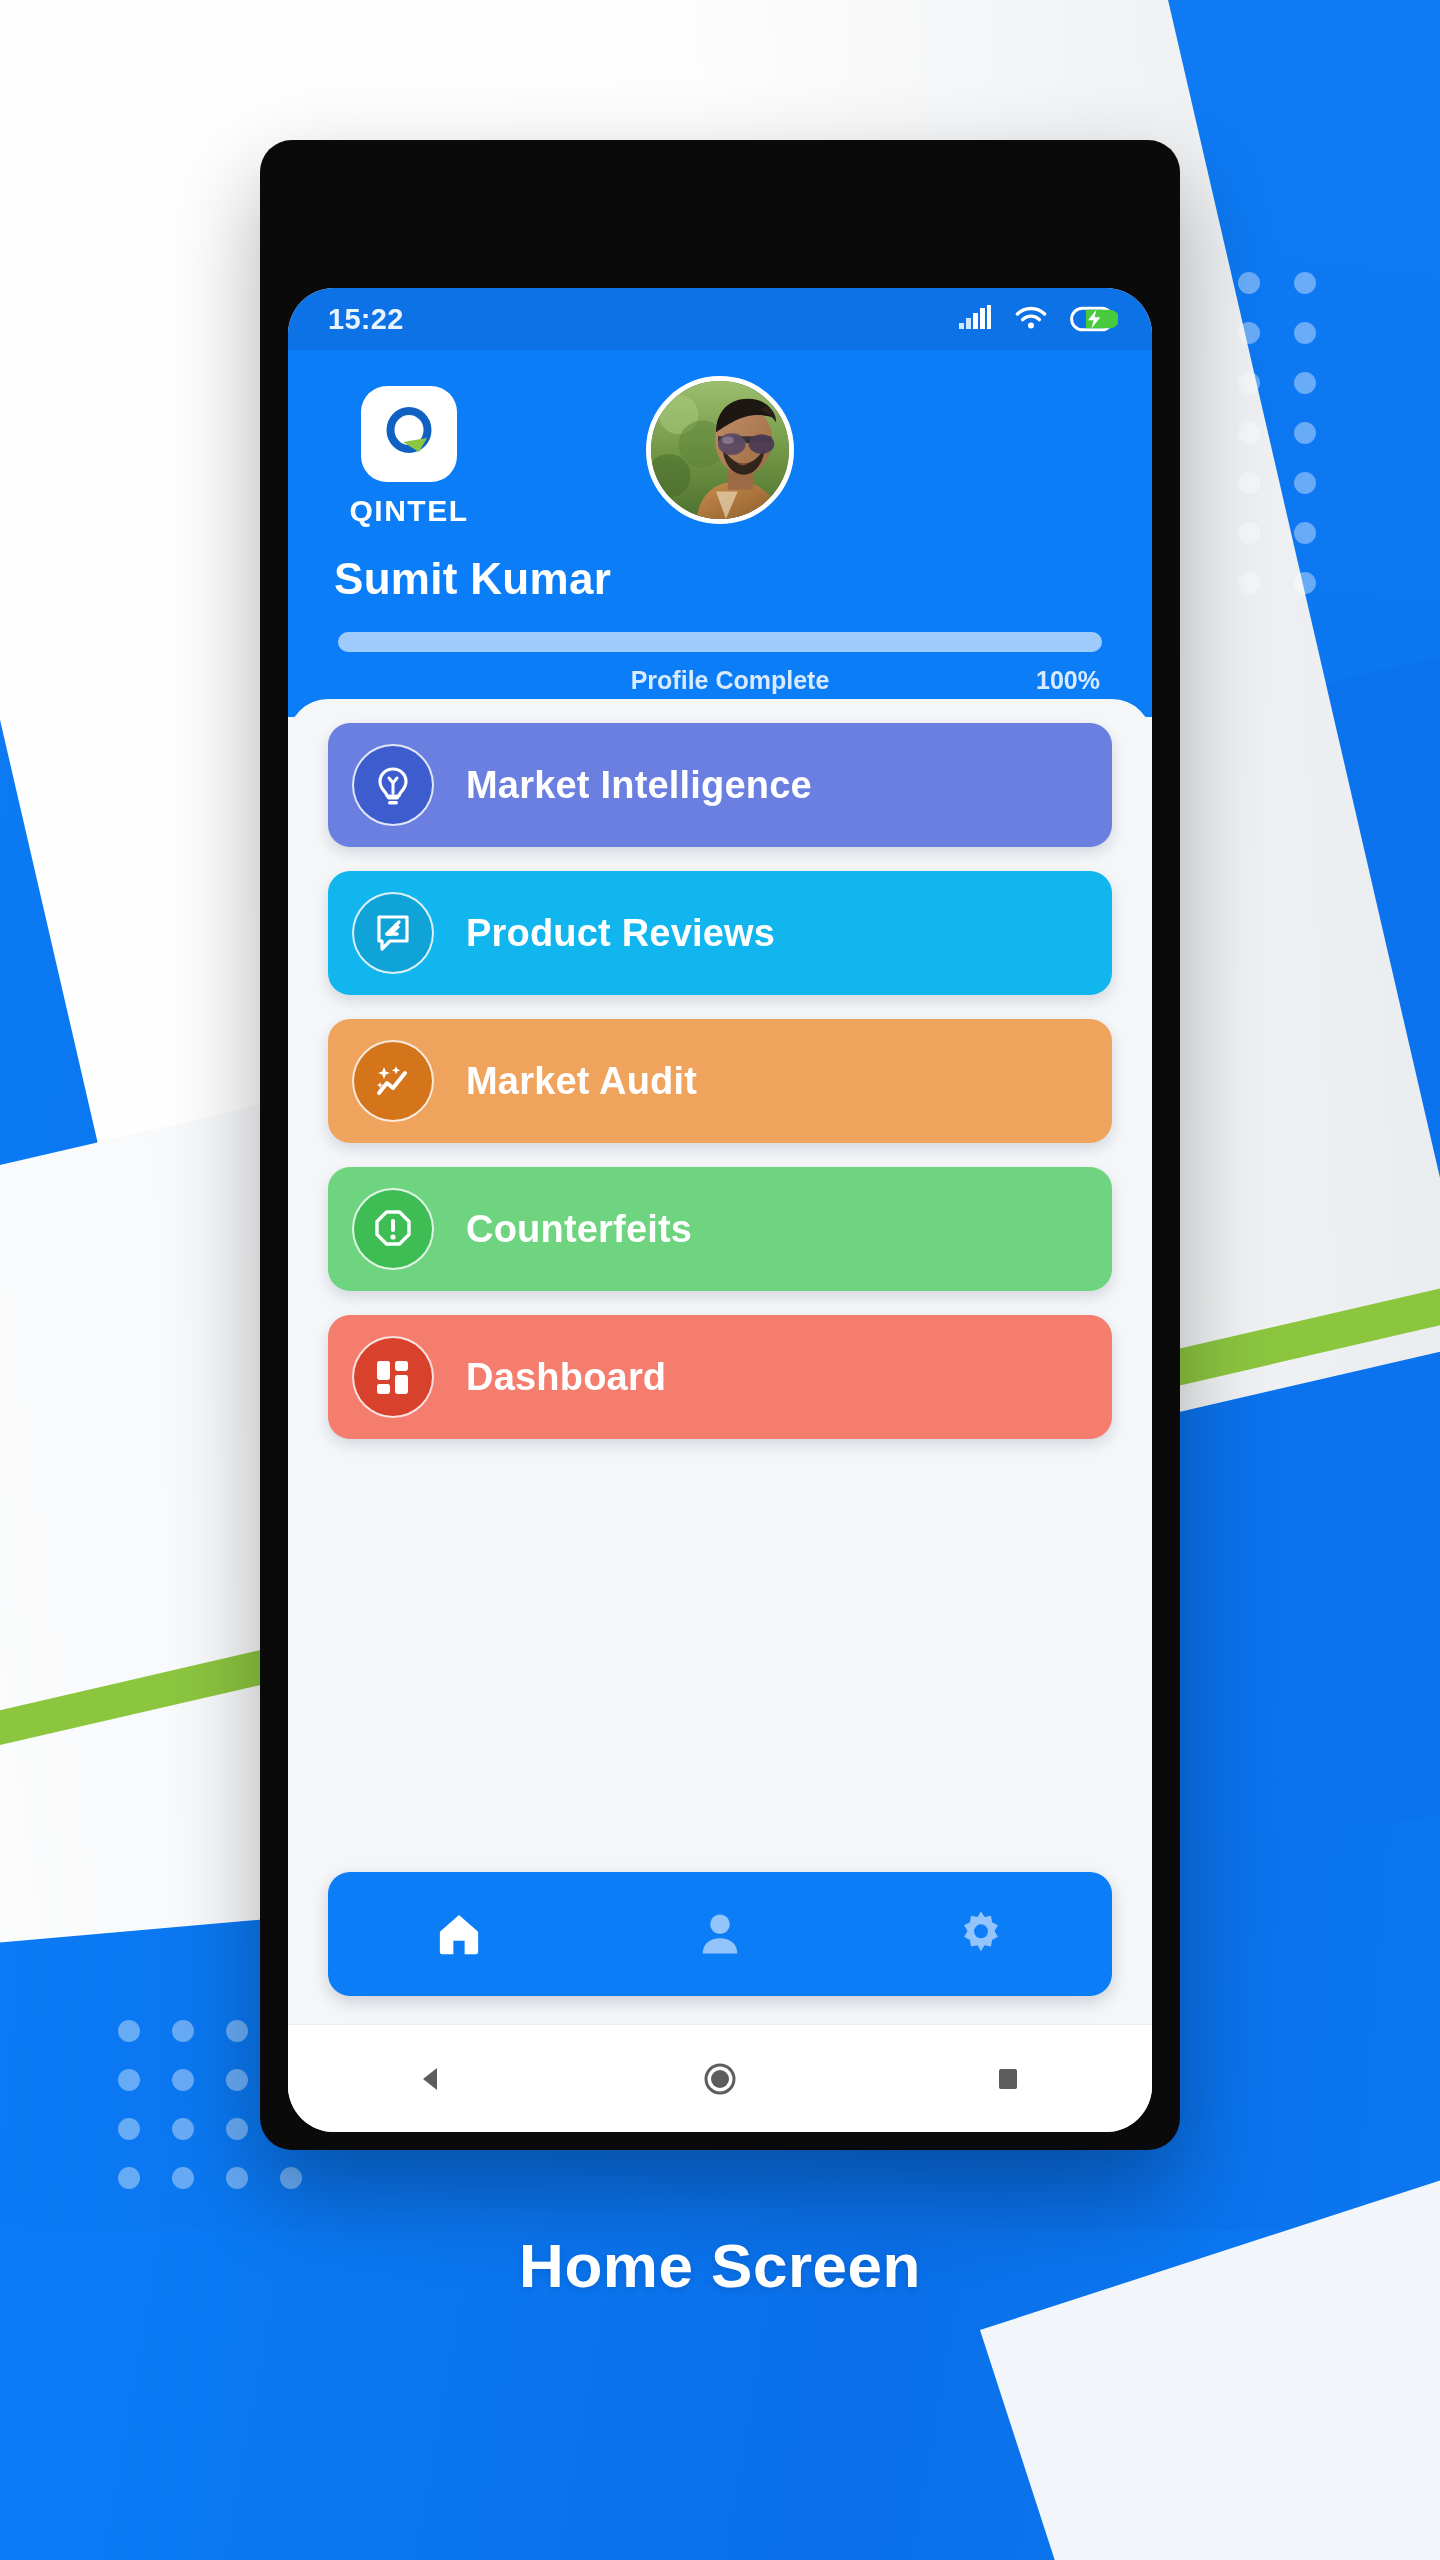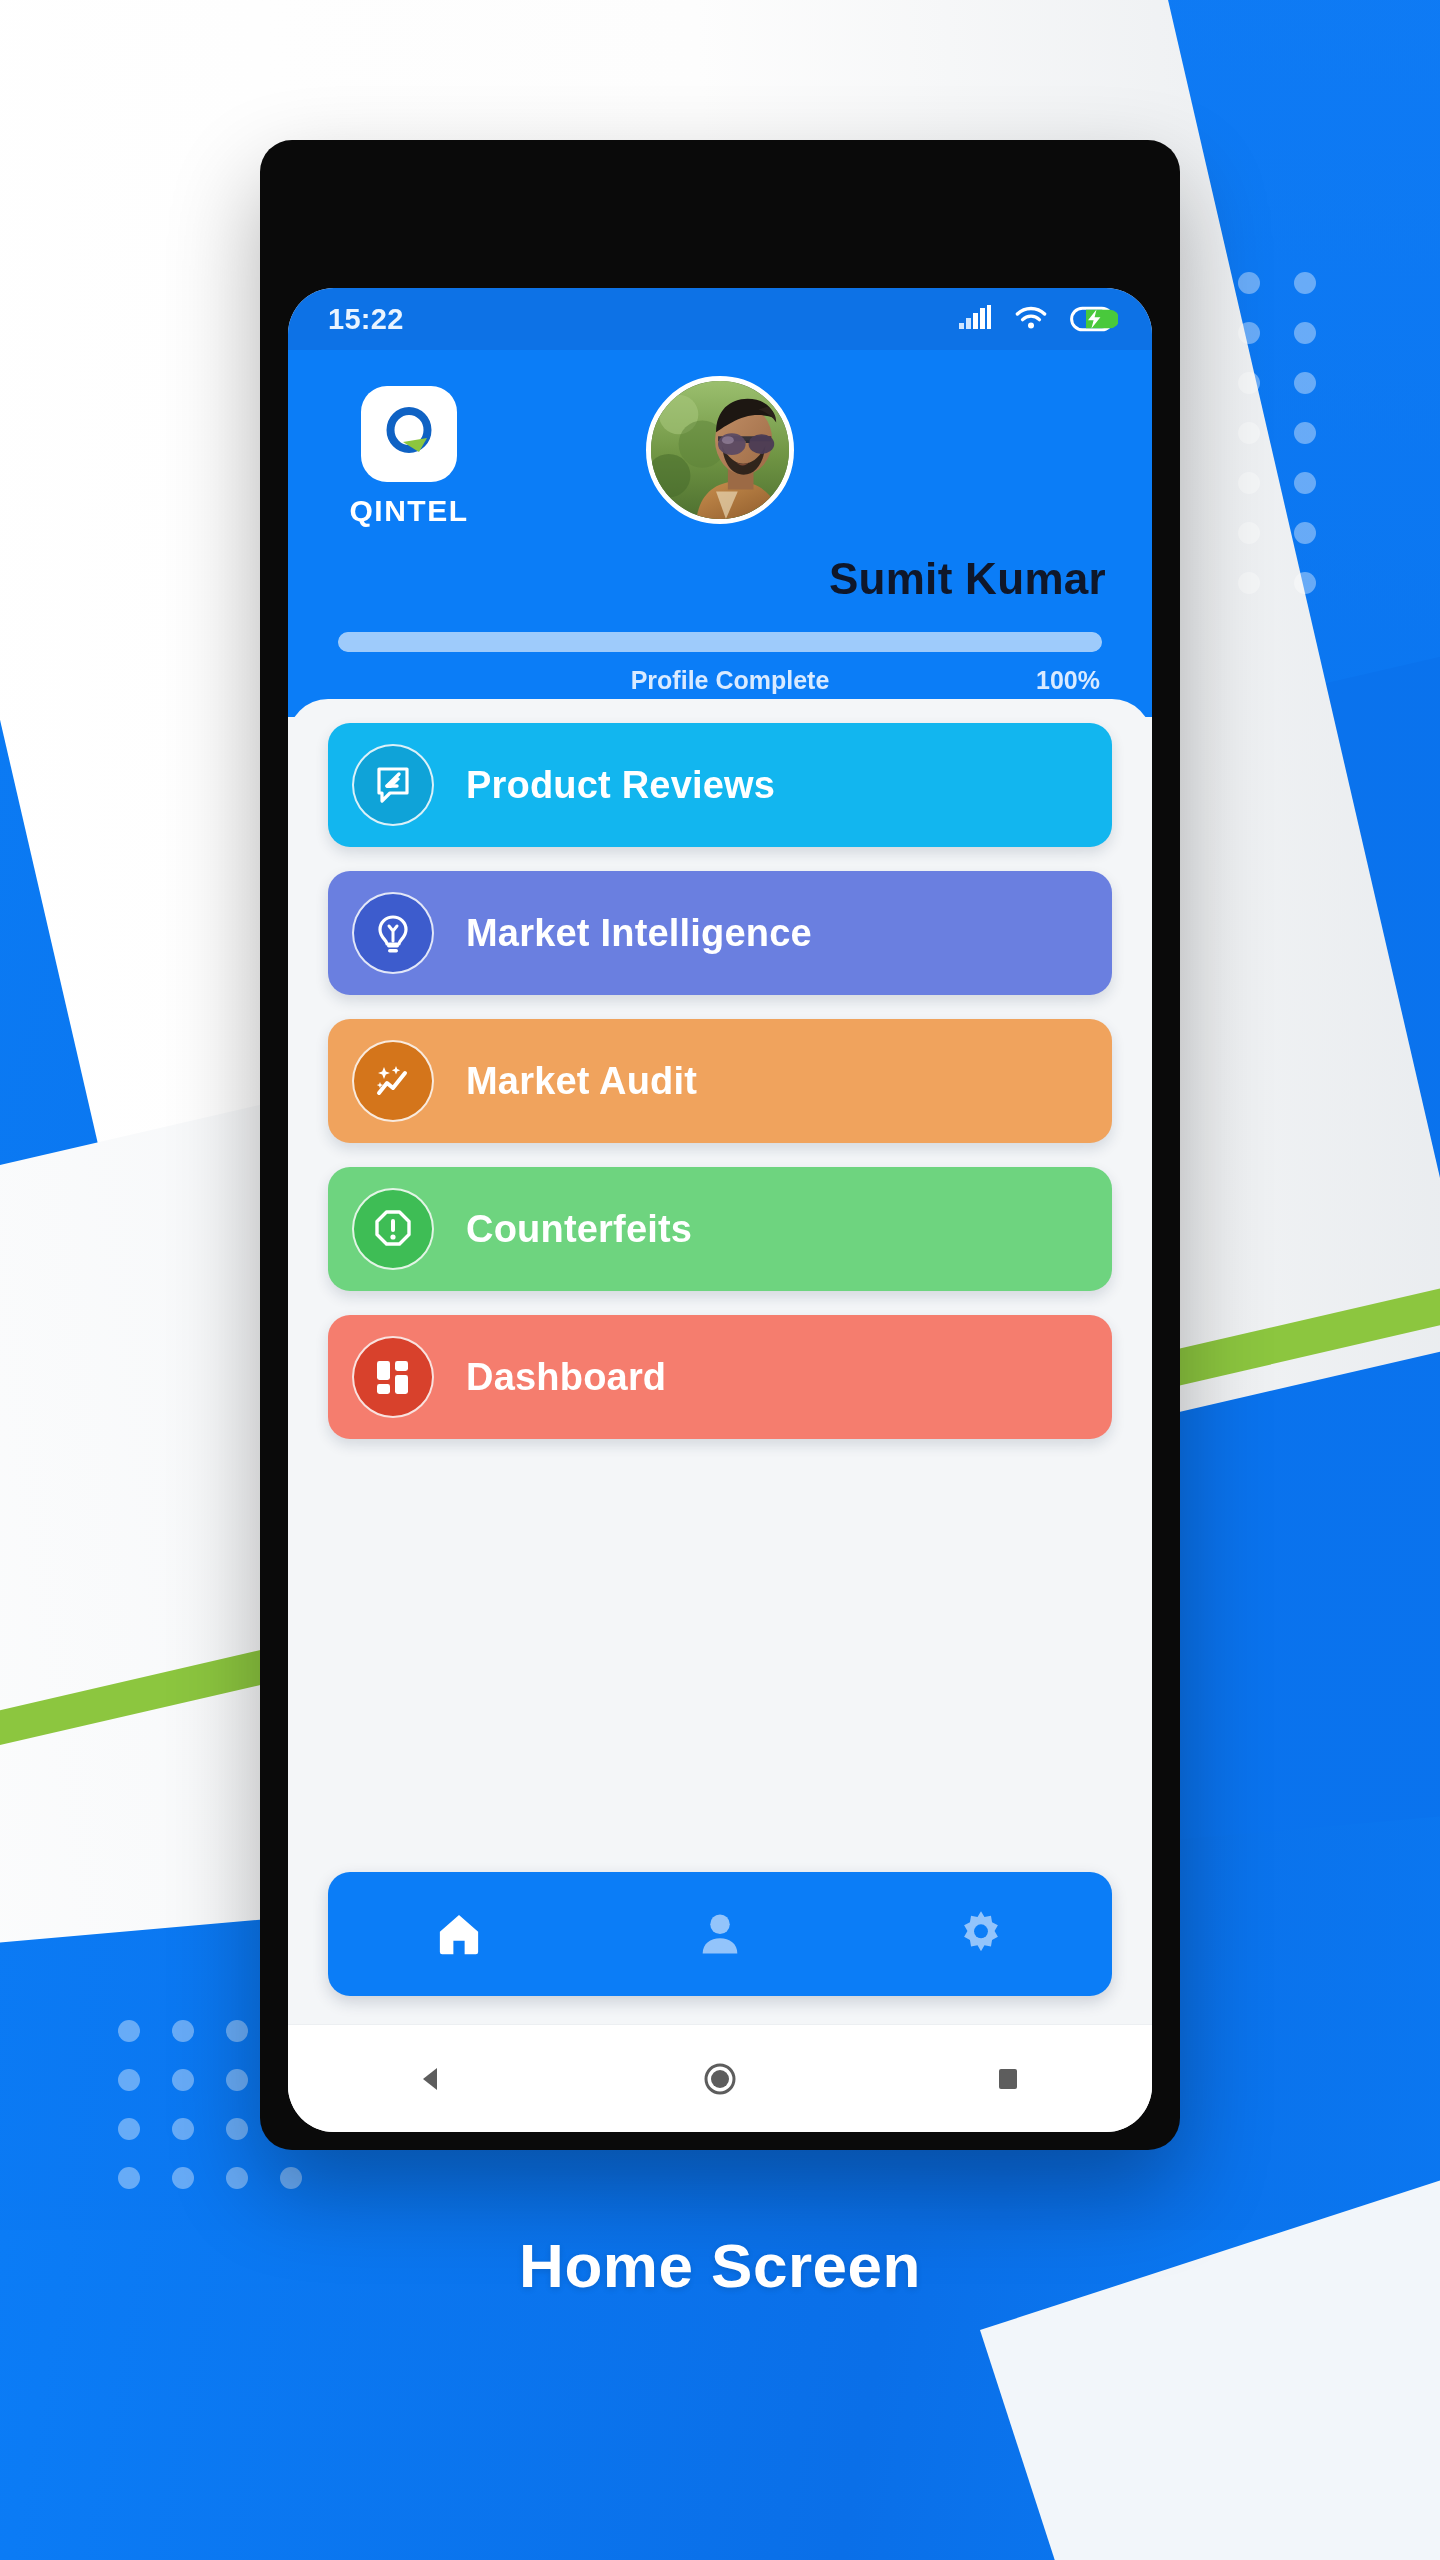--- a/index.html
+++ b/index.html
@@ -249,22 +249,22 @@
     width: 148px;
     height: 148px;
     border-radius: 50%;
     border: 5px solid #ffffff;
     overflow: hidden;
     background: #5b7b43;
   }
   #avatar-art { position: absolute; inset: 0; }
 
   #profile-name {
-    text-align: right;
-    color: #0f172a;
+    text-align: left;
+    color: #ffffff;
     font-size: 44px;
     font-weight: bold;
     margin-top: 8px;
     letter-spacing: .3px;
   }
 
   #progress-track {
     margin: 28px 4px 0 4px;
     height: 20px;
     border-radius: 12px;
@@ -523,44 +523,44 @@
         </div>
 
         <div id="progress-labels">
           <div id="progress-caption">Profile Complete</div>
           <div>100%</div>
         </div>
       </div>
 
       <div id="sheet">
 
+        <div class="menu-card" style="background:#6a7fe0">
+          <div class="menu-icon" style="background:#3d5ccd">
+            <svg width="44" height="44" viewBox="0 0 44 44">
+              <path d="M22 6c-7.2 0-13 5.6-13 12.5 0 4.6 2.4 7.7 4.6 10.1 1.3 1.4 2.4 2.6 2.4 4.4h12c0-1.8 1.1-3 2.4-4.4C32.6 26.2 35 23.1 35 18.5 35 11.6 29.2 6 22 6z" fill="none" stroke="#ffffff" stroke-width="3.2" stroke-linejoin="round"></path>
+              <path d="M22 30V20m0 0l-4-5m4 5l4-5" stroke="#ffffff" stroke-width="3" stroke-linecap="round" fill="none"></path>
+              <rect x="16" y="33" width="12" height="3.4" rx="1.7" fill="#ffffff"></rect>
+              <rect x="17" y="38" width="10" height="3.4" rx="1.7" fill="#ffffff"></rect>
+            </svg>
+          </div>
+          <div class="menu-label">Market Intelligence</div>
+        </div>
+
         <div class="menu-card" style="background:#12b6ef">
           <div class="menu-icon" style="background:#0fa3d8">
             <svg width="44" height="44" viewBox="0 0 44 44">
               <path d="M8 6h28v24H19l-8 8v-8H8z" fill="none" stroke="#ffffff" stroke-width="3.2" stroke-linejoin="round"></path>
               <path d="M28 11 16 23" stroke="#ffffff" stroke-width="3.4" stroke-linecap="round"></path>
               <path d="M16 23h10" stroke="#ffffff" stroke-width="3.4" stroke-linecap="round"></path>
               <path d="M26 13l3 3-9 9h-4v-4z" fill="#ffffff"></path>
             </svg>
           </div>
           <div class="menu-label">Product Reviews</div>
         </div>
 
-        <div class="menu-card" style="background:#6a7fe0">
-          <div class="menu-icon" style="background:#3d5ccd">
-            <svg width="44" height="44" viewBox="0 0 44 44">
-              <path d="M22 6c-7.2 0-13 5.6-13 12.5 0 4.6 2.4 7.7 4.6 10.1 1.3 1.4 2.4 2.6 2.4 4.4h12c0-1.8 1.1-3 2.4-4.4C32.6 26.2 35 23.1 35 18.5 35 11.6 29.2 6 22 6z" fill="none" stroke="#ffffff" stroke-width="3.2" stroke-linejoin="round"></path>
-              <path d="M22 30V20m0 0l-4-5m4 5l4-5" stroke="#ffffff" stroke-width="3" stroke-linecap="round" fill="none"></path>
-              <rect x="16" y="33" width="12" height="3.4" rx="1.7" fill="#ffffff"></rect>
-              <rect x="17" y="38" width="10" height="3.4" rx="1.7" fill="#ffffff"></rect>
-            </svg>
-          </div>
-          <div class="menu-label">Market Intelligence</div>
-        </div>
-
         <div class="menu-card" style="background:#f0a35d">
           <div class="menu-icon" style="background:#d4751b">
             <svg width="44" height="44" viewBox="0 0 44 44">
               <path d="M8 34l8-10 6 5 12-15" stroke="#ffffff" stroke-width="4" fill="none" stroke-linecap="round" stroke-linejoin="round"></path>
               <path d="M13 8l1.8 4.4L19 14l-4.2 1.6L13 20l-1.8-4.4L7 14l4.2-1.6z" fill="#ffffff"></path>
               <path d="M25 7l1.2 3 3 1.2-3 1.2-1.2 3-1.2-3-3-1.2 3-1.2z" fill="#ffffff"></path>
               <path d="M9 23l.9 2.2 2.3.9-2.3.9L9 29.2l-.9-2.2-2.3-.9 2.3-.9z" fill="#ffffff"></path>
             </svg>
           </div>
           <div class="menu-label">Market Audit</div>

